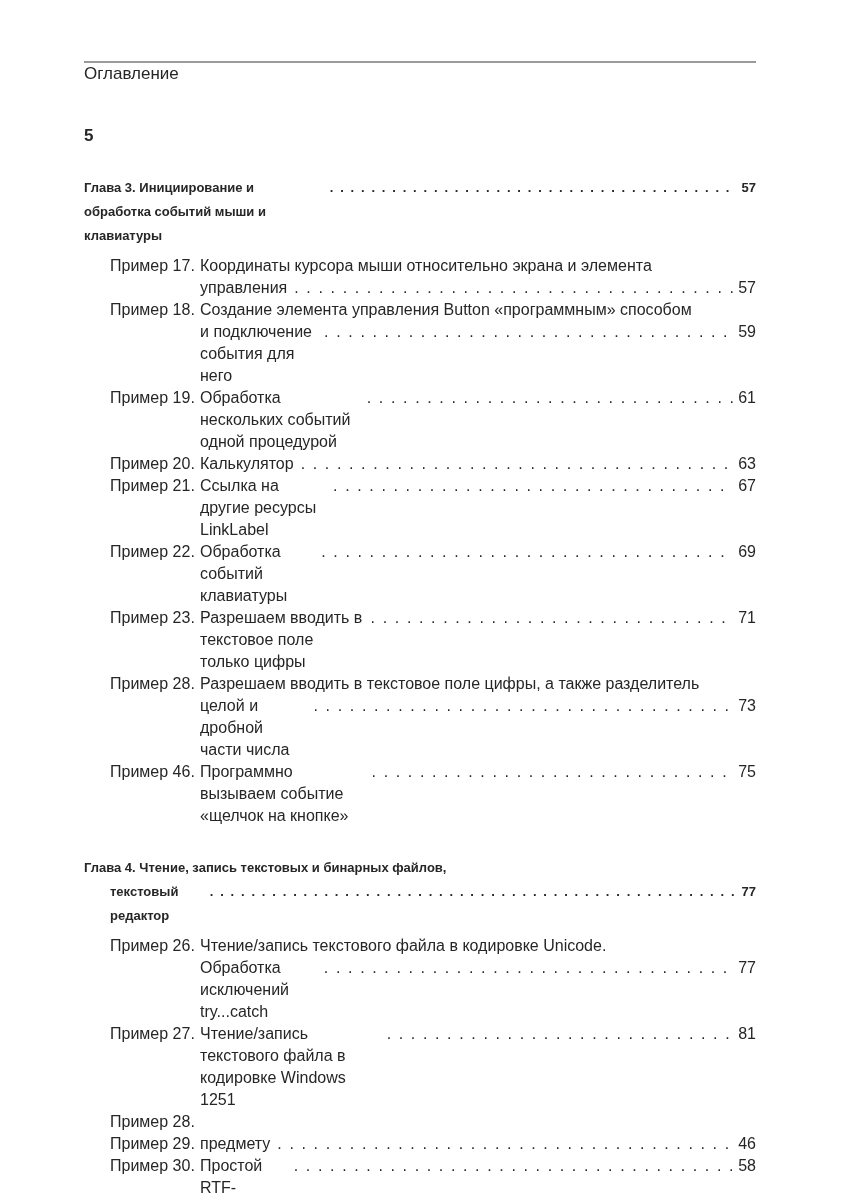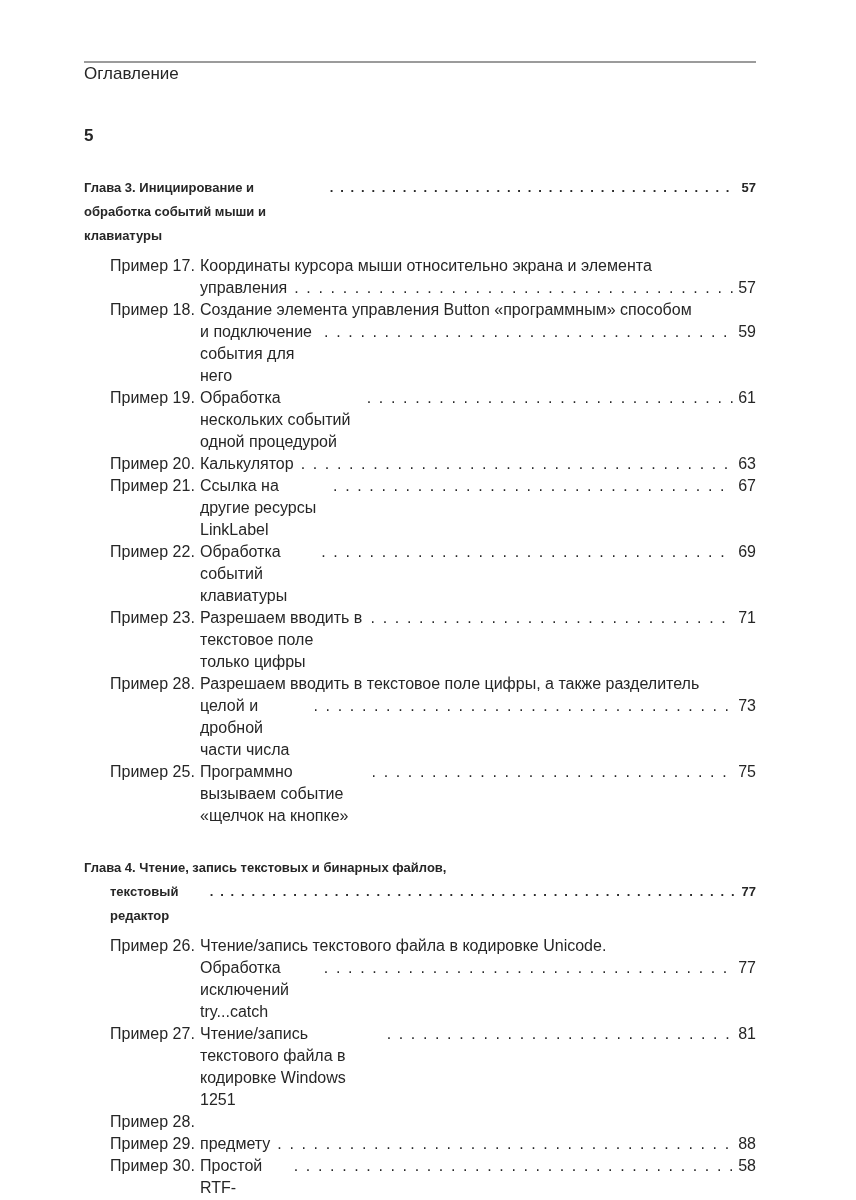--- a/index.html
+++ b/index.html
@@ -179,21 +179,21 @@
             <div class="entry-body">
               <div class="e-line">Разрешаем вводить в текстовое поле цифры, а также разделитель</div>
               <div class="e-line row">
                 <span class="t">целой и дробной части числа</span>
                 <span class="dots"></span>
                 <span class="pg">73</span>
               </div>
             </div>
           </div>
           <div class="entry">
-            <span class="entry-label">Пример 25.</span>
+            <span class="entry-label">Пример 46.</span>
             <div class="entry-body">
               <div class="e-line row">
                 <span class="t">Программно вызываем событие «щелчок на кнопке»</span>
                 <span class="dots"></span>
                 <span class="pg">75</span>
               </div>
             </div>
           </div>
         </div>
       </section>
@@ -230,21 +230,21 @@
           </div>
           <div class="entry">
             <span class="entry-label">Пример 28.</span>
           </div>
           <div class="entry">
             <span class="entry-label">Пример 29.</span>
             <div class="entry-body">
               <div class="e-line row">
                 <span class="t">предмету</span>
                 <span class="dots"></span>
-                <span class="pg">88</span>
+                <span class="pg">46</span>
               </div>
             </div>
           </div>
           <div class="entry">
             <span class="entry-label">Пример 30.</span>
             <div class="entry-body">
               <div class="e-line row">
                 <span class="t">Простой RTF-редактор</span>
                 <span class="dots"></span>
                 <span class="pg">58</span>

